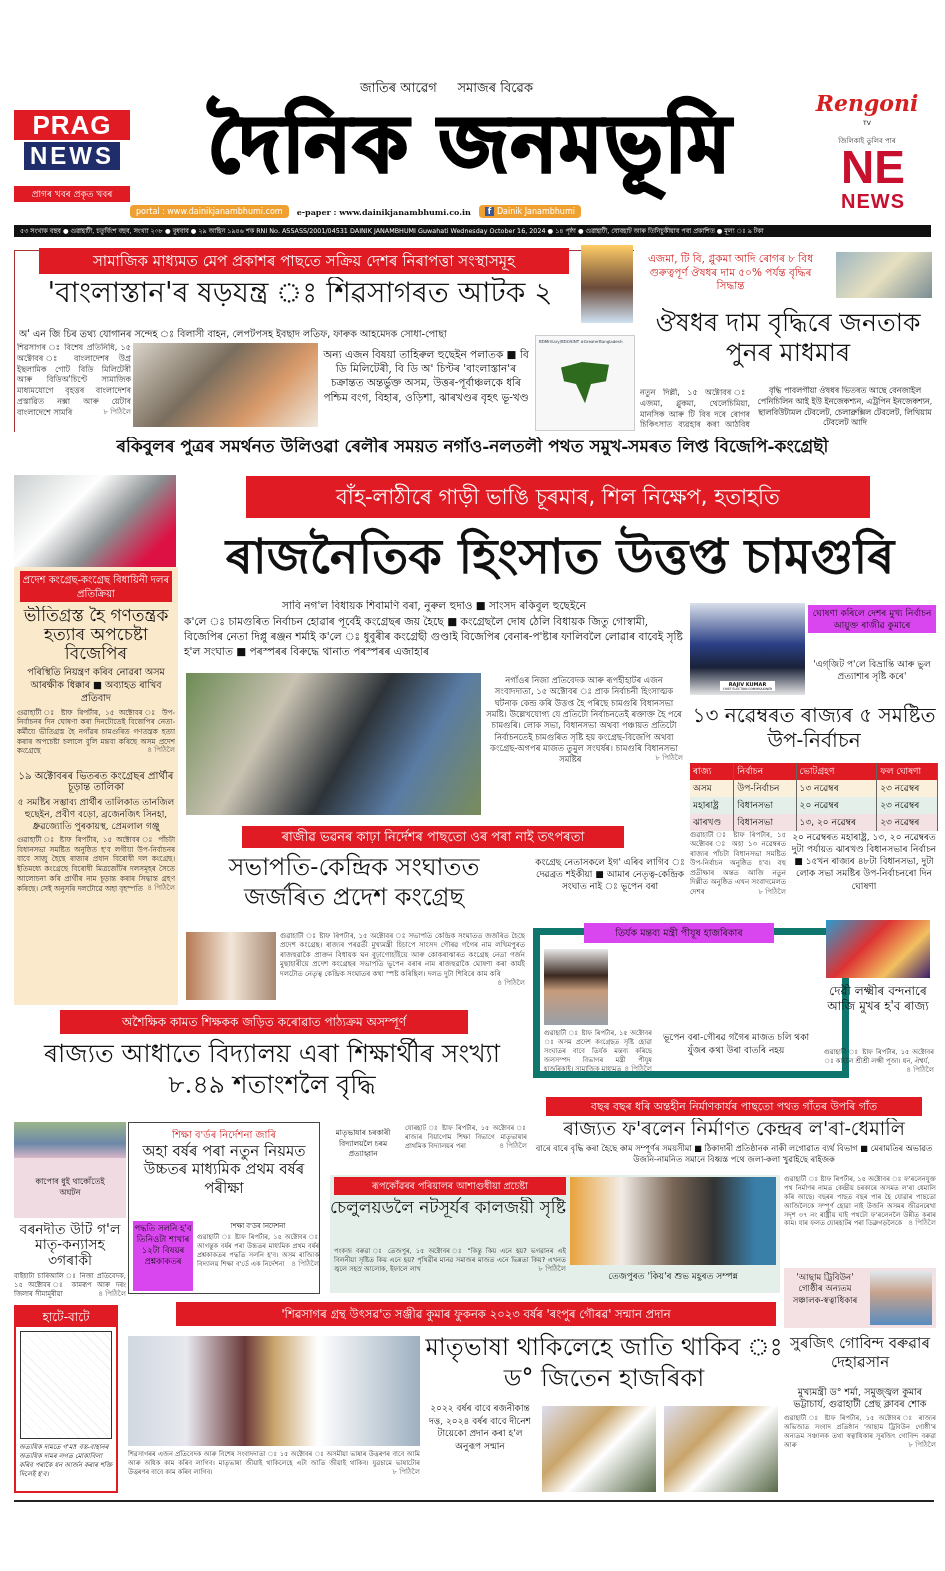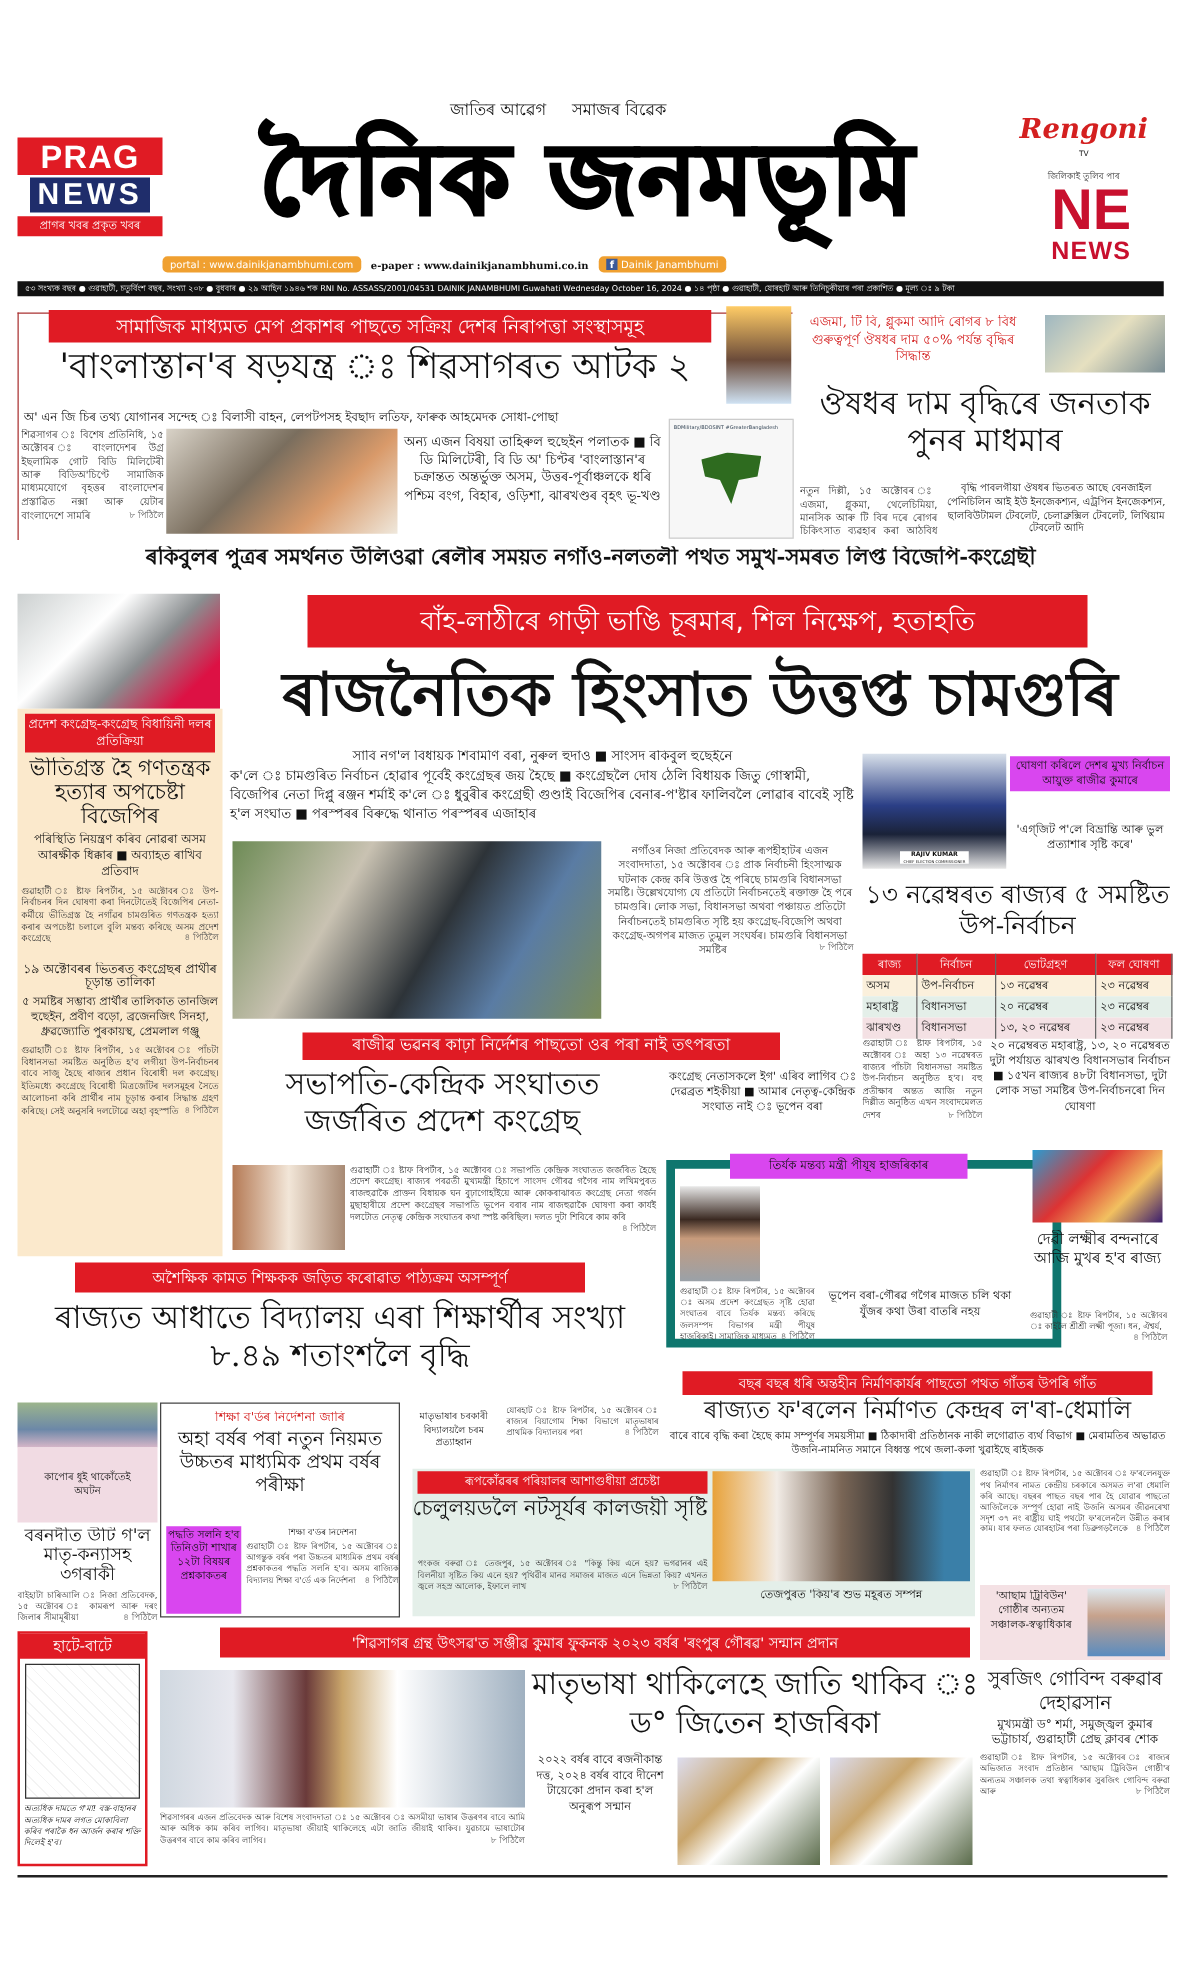--- a/index.html
+++ b/index.html
@@ -7,30 +7,30 @@
 .abs{position:absolute}
 .red-banner{background:#e01b24;color:#fff;text-align:center;white-space:nowrap;overflow:hidden}
 .hl{color:#111;font-family:"DejaVu Serif",serif;text-align:center;line-height:1.12;overflow:hidden}
 .body{font-size:8px;line-height:1.35;color:#333;text-align:justify;overflow:hidden}
 .photo{background:linear-gradient(135deg,#9aa8a0,#5c6a63 50%,#c8b9a4);overflow:hidden}
 .cont{font-size:7px;color:#555;float:right}
 .box-beige{background:#fbe9cc}
 .orange{background:#d946ef}
 table{border-collapse:collapse;width:100%}
 td,th{font-size:9px;padding:1px 3px;border-right:1px solid #666;white-space:nowrap}
-th{background:#e01b24;color:#fff;font-weight:normal;text-align:center}
+th{background:#e01b24;color:#fff;font-weight:normal;text-align:left}
 </style>
 </head>
 <body>
 
 <div class="abs" style="left:0;top:70px;width:945px;height:155px">
   <div class="abs" style="left:14px;top:40px;width:116px;height:90px">
     <div style="background:#e01b24;color:#fff;font-family:'Liberation Sans',sans-serif;font-weight:bold;font-size:26px;text-align:center;line-height:30px;letter-spacing:1px">PRAG</div>
     <div style="background:#1f2d6b;color:#fff;font-family:'Liberation Sans',sans-serif;font-weight:bold;font-size:24px;text-align:center;line-height:28px;letter-spacing:3px;margin:2px 10px 0 10px">NEWS</div>
-    <div style="background:#e01b24;color:#fff;font-size:9px;text-align:center;line-height:16px;margin-top:3px">প্ৰাগৰ খবৰ প্ৰকৃত খবৰ</div>
+    <div style="background:#e01b24;color:#fff;font-size:9px;text-align:center;line-height:16px;margin-top:16px">প্ৰাগৰ খবৰ প্ৰকৃত খবৰ</div>
   </div>
   <div class="abs" style="left:360px;top:8px;font-size:13px;font-family:'DejaVu Serif',serif">
     <span>জাতিৰ আৱেগ</span>&nbsp;&nbsp;&nbsp;&nbsp;
     <span>সমাজৰ বিৱেক</span>
   </div>
   <div class="abs" style="left:140px;top:24px;width:660px;text-align:center;font-family:'DejaVu Serif',serif;font-weight:bold;font-size:78px;line-height:100px;color:#000;letter-spacing:2px;-webkit-text-stroke:3px #000">দৈনিক জনমভূমি</div>
   <div class="abs" style="left:130px;top:133px;width:500px;height:17px;font-size:8px;display:flex;align-items:center;gap:8px">
     <span style="background:#f0a030;color:#fff;padding:2px 6px;border-radius:4px">portal : www.dainikjanambhumi.com</span>
     <span style="font-family:'DejaVu Serif',serif;font-weight:bold">e-paper : www.dainikjanambhumi.co.in</span>
     <span style="background:#f0a030;color:#fff;padding:2px 6px;border-radius:4px">
@@ -215,21 +215,21 @@
   <div class="abs photo" style="left:240px;top:2px;width:206px;height:88px;background:linear-gradient(90deg,#e8a23a,#f2ece6 25%,#7a6656 50%,#333 70%,#3a7fa8 90%)"></div>
   <div class="abs hl" style="left:240px;top:96px;width:206px;font-size:9px">তেজপুৰত 'কিয়'ৰ শুভ মহূৰত সম্পন্ন</div>
 </div>
 
 <div class="abs" style="left:784px;top:1268px;width:152px;height:228px">
   <div style="background:#f4e1e4;height:60px;position:relative">
     <div class="hl" style="position:absolute;left:2px;top:4px;width:78px;font-size:8.5px;line-height:1.35">'আছাম ট্ৰিবিউন' গোষ্ঠীৰ অন্যতম সঞ্চালক-স্বত্বাধিকাৰ</div>
     <div class="photo" style="position:absolute;right:4px;top:3px;width:62px;height:54px;background:linear-gradient(#dfe8ee,#c7a28c 40%,#5a8cc0)"></div>
   </div>
   <div class="hl" style="font-size:15px;line-height:1.25;margin-top:6px">সুৰজিৎ গোবিন্দ বৰুৱাৰ দেহাৱসান</div>
-  <div class="hl" style="font-size:9.5px;line-height:1.35;margin-top:2px">মুখ্যমন্ত্ৰী ড° শৰ্মা, সমুজ্জ্বল কুমাৰ ভট্টাচাৰ্য, গুৱাহাটী প্ৰেছ ক্লাবৰ শোক</div>
+  <div class="hl" style="font-size:9.5px;line-height:1.35;margin-top:14px">মুখ্যমন্ত্ৰী ড° শৰ্মা, সমুজ্জ্বল কুমাৰ ভট্টাচাৰ্য, গুৱাহাটী প্ৰেছ ক্লাবৰ শোক</div>
   <div class="body" style="font-size:6.6px;margin-top:3px">
     <span>গুৱাহাটী ঃ ষ্টাফ ৰিপৰ্টাৰ, ১৫ অক্টোবৰ ঃ ৰাজ্যৰ অভিজাত সংবাদ প্ৰতিষ্ঠান 'আছাম ট্ৰিবিউন গোষ্ঠী'ৰ অন্যতম সঞ্চালক তথা স্বত্বাধিকাৰ সুৰজিৎ গোবিন্দ বৰুৱা আৰু</span> <span class="cont">৮ পিঠিলৈ</span>
   </div>
 </div>
 
 <div class="abs" style="left:14px;top:1305px;width:104px;height:188px;border:2px solid #e01b24">
   <div class="red-banner" style="font-size:12px;line-height:20px">হাটে-বাটে</div>
   <div style="margin:4px;height:108px;border:1px solid #333;background:repeating-linear-gradient(45deg,#fff 0 6px,#f3f3f3 6px 7px)"></div>
   <div style="font-size:6.6px;line-height:1.35;padding:0 3px;font-style:italic;overflow:hidden;height:48px">অত্যধিক দামতে গ'মা! বস্ত-বাহানৰ অত্যধিক দামৰ লগত মোকাবিলা কৰিব পৰাকৈ ধন আৰ্জন কৰাৰ শক্তি দিলেই হ'ব।</div>
 </div>

